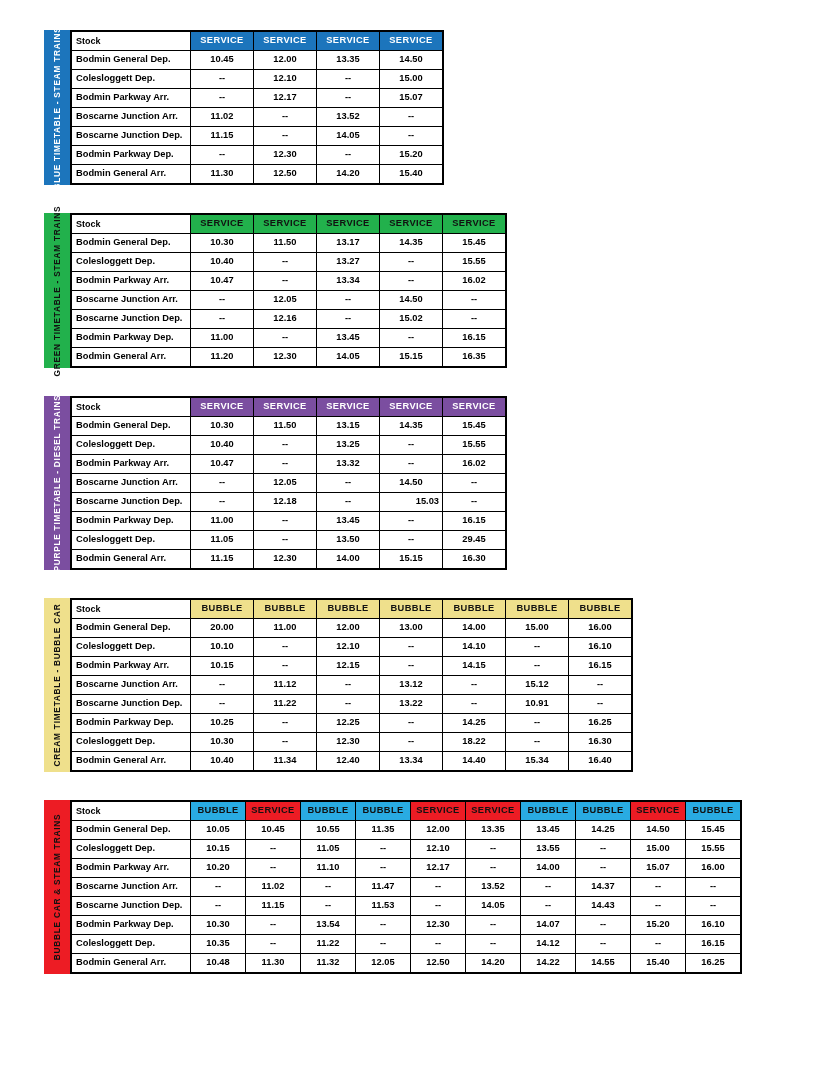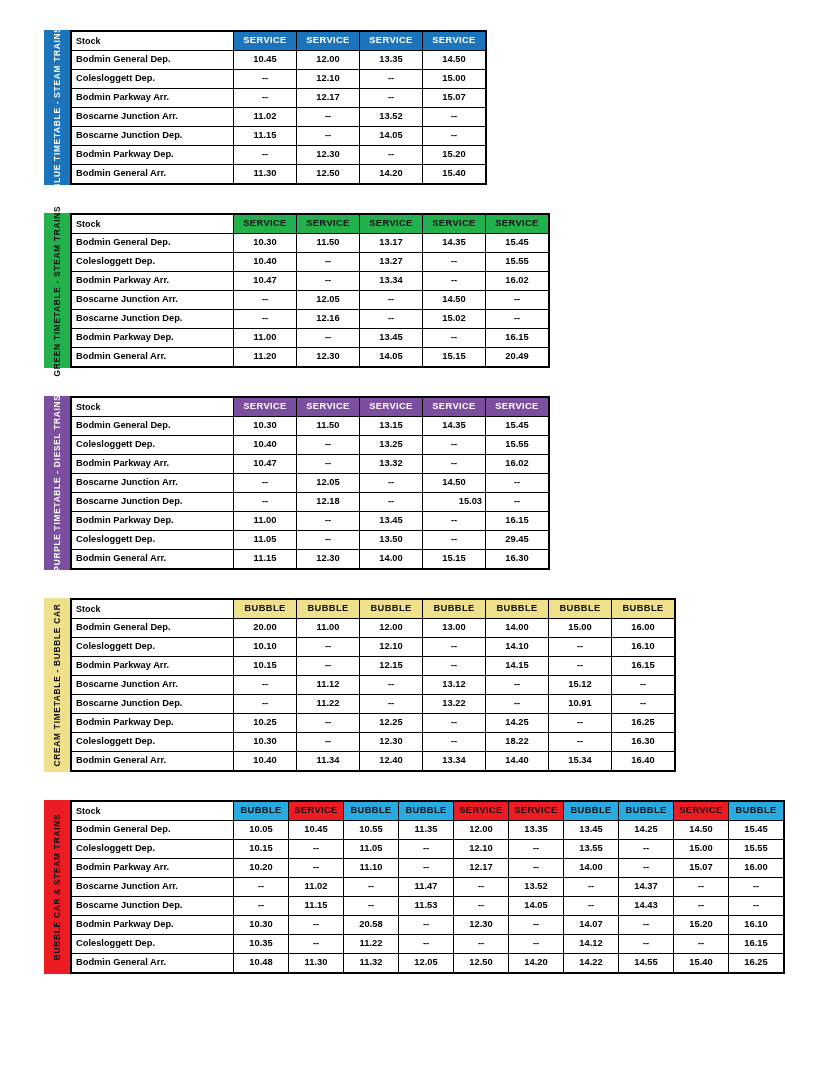--- a/index.html
+++ b/index.html
@@ -62,21 +62,21 @@
     font-weight: bold;
     color: #000000;
     text-align: center;
     vertical-align: middle;
     line-height: 1;
     white-space: nowrap;
     overflow: hidden;
   }
   table.tt .rowlabel {
     text-align: left;
-    width: 161px;
+    width: 118px;
     padding-left: 4px;
     font-size: 9.3px;
   }
   table.tt .stockcell {
     text-align: left;
     padding-left: 4px;
     font-size: 9px;
   }
   table.tt td.datacell { width: 62px; }
 
@@ -240,21 +240,21 @@
               <td class="datacell" style="width: 62px;">13.45</td>
               <td class="datacell" style="width: 62px;">--</td>
               <td class="datacell" style="width: 62px;">16.15</td>
             </tr>
             <tr>
               <td class="rowlabel">Bodmin General Arr.</td>
               <td class="datacell" style="width: 62px;">11.20</td>
               <td class="datacell" style="width: 62px;">12.30</td>
               <td class="datacell" style="width: 62px;">14.05</td>
               <td class="datacell" style="width: 62px;">15.15</td>
-              <td class="datacell" style="width: 62px;">20.49</td>
+              <td class="datacell" style="width: 62px;">16.35</td>
             </tr>
           </tbody>
         </table>
       </div>
       <div class="tt-block">
         <div class="banner purple">
           <span class="banner-label">PURPLE TIMETABLE - DIESEL TRAINS</span>
         </div>
         <table class="tt">
           <thead>
@@ -519,21 +519,21 @@
               <td class="datacell" style="width: 54px;">14.05</td>
               <td class="datacell" style="width: 54px;">--</td>
               <td class="datacell" style="width: 54px;">14.43</td>
               <td class="datacell" style="width: 54px;">--</td>
               <td class="datacell" style="width: 54px;">--</td>
             </tr>
             <tr>
               <td class="rowlabel">Bodmin Parkway Dep.</td>
               <td class="datacell" style="width: 54px;">10.30</td>
               <td class="datacell" style="width: 54px;">--</td>
-              <td class="datacell" style="width: 54px;">20.58</td>
+              <td class="datacell" style="width: 54px;">13.54</td>
               <td class="datacell" style="width: 54px;">--</td>
               <td class="datacell" style="width: 54px;">12.30</td>
               <td class="datacell" style="width: 54px;">--</td>
               <td class="datacell" style="width: 54px;">14.07</td>
               <td class="datacell" style="width: 54px;">--</td>
               <td class="datacell" style="width: 54px;">15.20</td>
               <td class="datacell" style="width: 54px;">16.10</td>
             </tr>
             <tr>
               <td class="rowlabel">Colesloggett Dep.</td>

